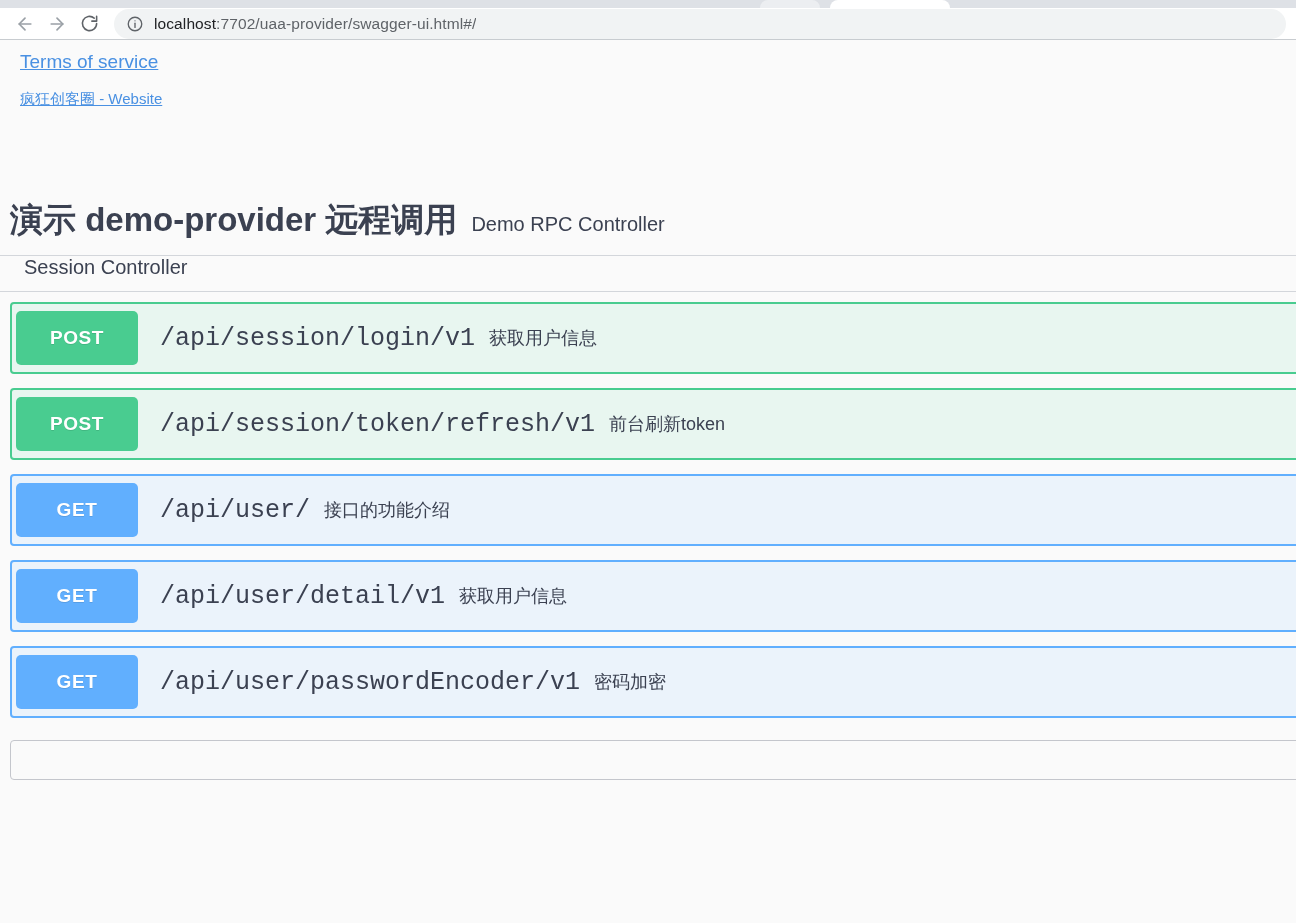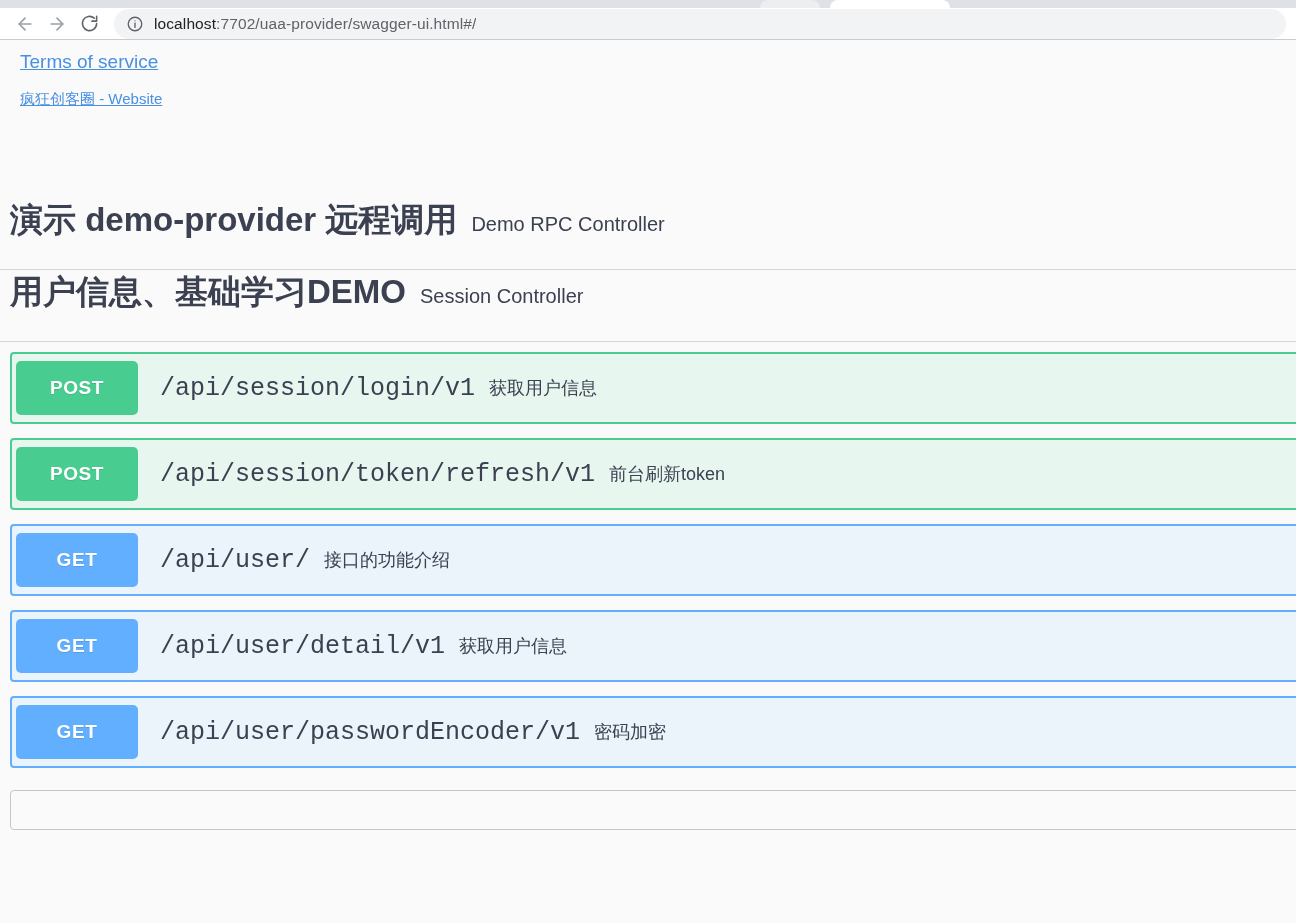--- a/index.html
+++ b/index.html
@@ -113,21 +113,21 @@
   .info-links a.link-cn { font-size: 15px; }
 
   .spacer-lg { height: 72px; }
 
   .opblock-tag-section {
     padding: 0;
   }
   .opblock-tag {
     display: flex;
     align-items: baseline;
-    padding: 0 10px 26px 10px;
+    padding: 0 10px 12px 10px;
     border-bottom: 1px solid #d3d6db;
     margin: 0 0 0 0;
   }
   .tag-title {
     font-size: 33px;
     font-weight: bold;
     color: #3b4151;
     letter-spacing: 0px;
   }
   .tag-desc {
@@ -260,21 +260,20 @@
 
   <div class="opblock-tag-section">
     <div class="opblock-tag">
       <span class="tag-title">演示 demo-provider 远程调用</span>
       <span class="tag-desc">Demo RPC Controller</span>
     </div>
   </div>
 
   <div class="opblock-tag-section">
     <div class="opblock-tag">
-      <span class="tag-title">用户信息、基础学习DEMO</span>
       <span class="tag-desc">Session Controller</span>
     </div>
 
     <div class="op-list">
 
       <div class="opblock opblock-post">
         <span class="opblock-summary-method method-post">POST</span>
         <span class="opblock-summary-path">/api/session/login/v1</span>
         <span class="opblock-summary-description">获取用户信息</span>
       </div>

